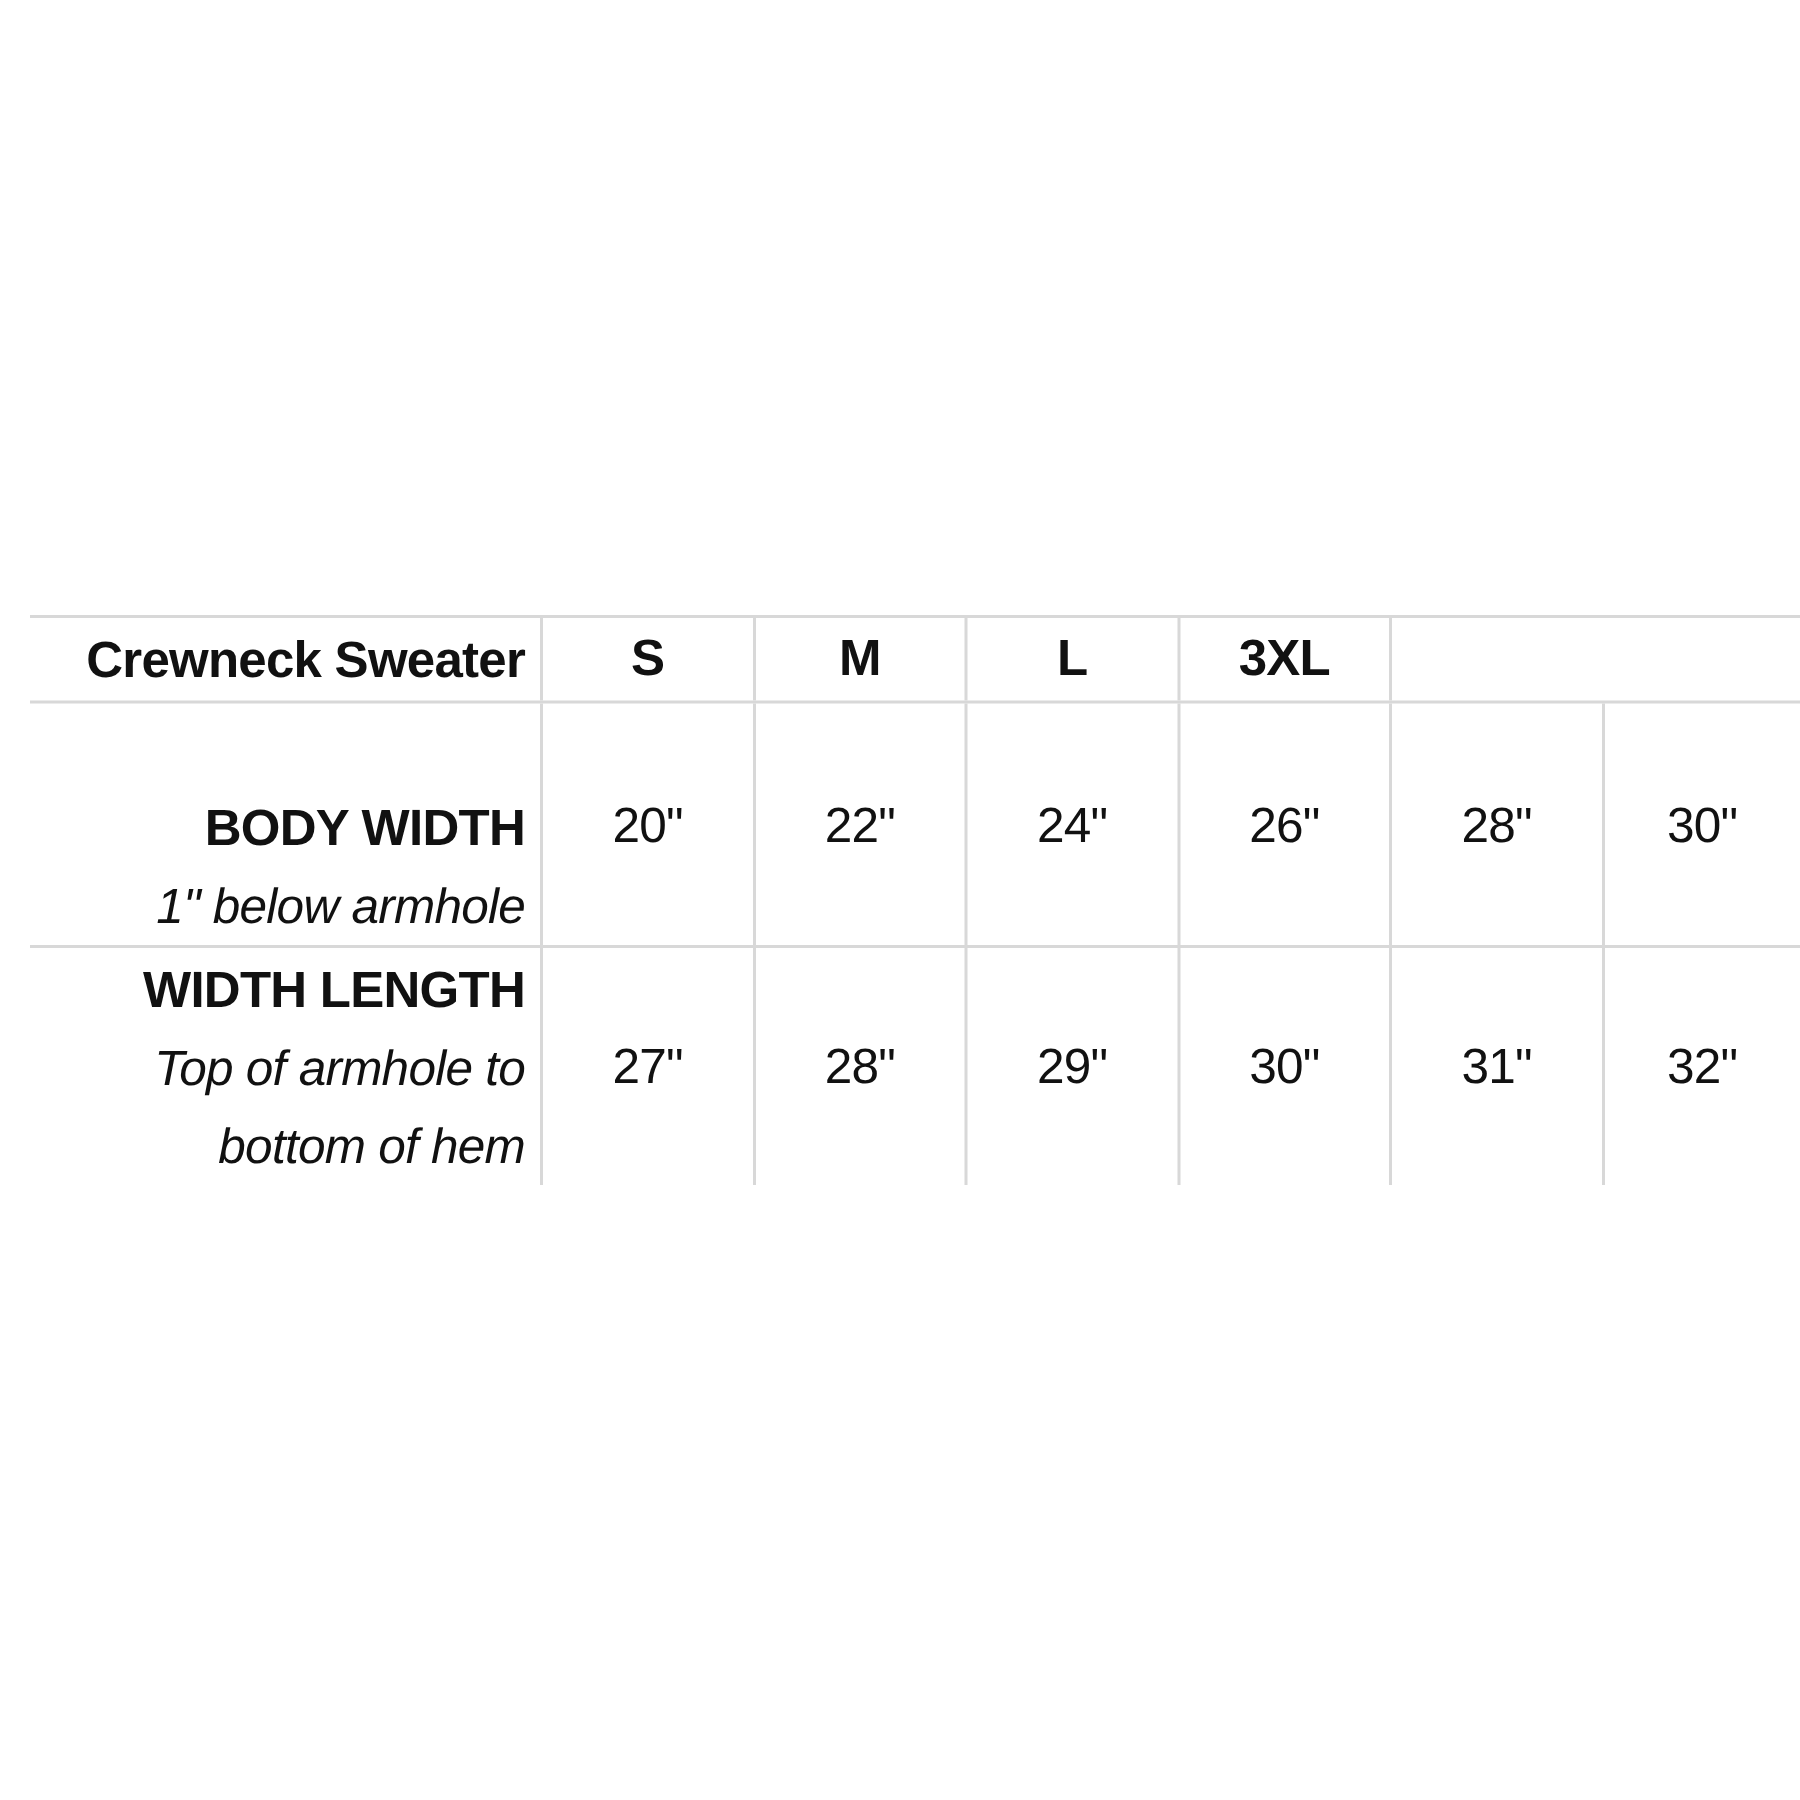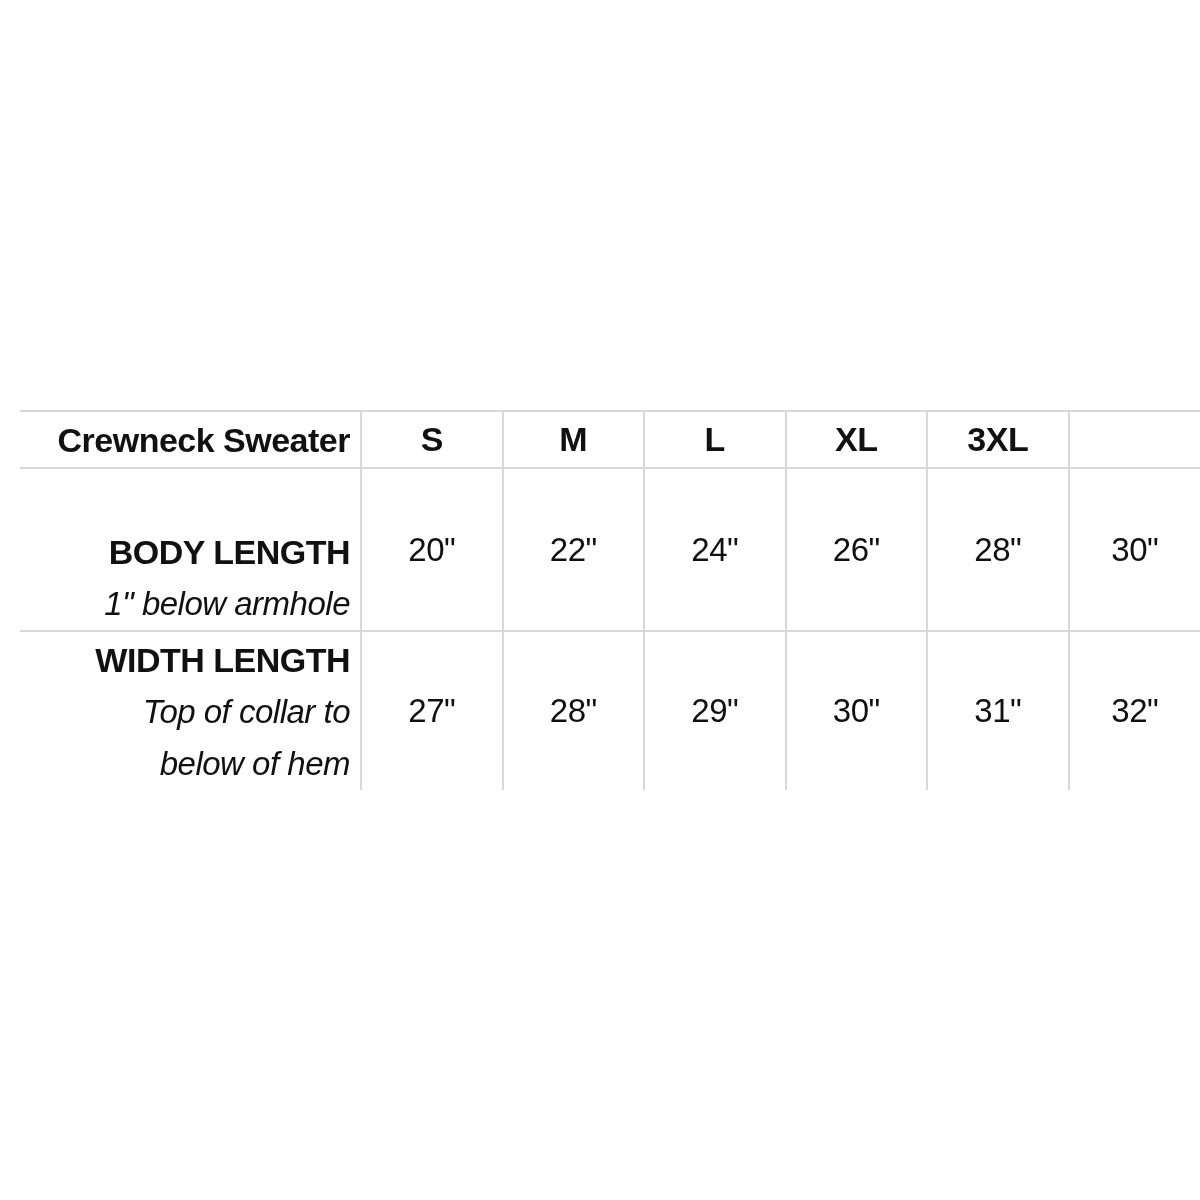--- a/index.html
+++ b/index.html
@@ -47,42 +47,41 @@
 </head>
 <body>
 
 <div class="size-table">
 
   <div class="trow header">
     <div class="cell label bold-t">Crewneck Sweater</div>
     <div class="cell size-h">S</div>
     <div class="cell size-h">M</div>
     <div class="cell size-h">L</div>
-    <div class="cell size-h">XL</div>
     <div class="cell size-h">3XL</div>
   </div>
 
   <div class="trow body-1">
     <div class="cell label">
-      <div class="bold-t">BODY LENGTH</div>
+      <div class="bold-t">BODY WIDTH</div>
       <div class="italic-t">1" below armhole</div>
     </div>
     <div class="cell value-t">20"</div>
     <div class="cell value-t">22"</div>
     <div class="cell value-t">24"</div>
     <div class="cell value-t">26"</div>
     <div class="cell value-t">28"</div>
     <div class="cell value-t">30"</div>
   </div>
 
   <div class="trow body-2">
     <div class="cell label">
       <div class="bold-t">WIDTH LENGTH</div>
-      <div class="italic-t">Top of collar to</div>
-      <div class="italic-t">below of hem</div>
+      <div class="italic-t">Top of armhole to</div>
+      <div class="italic-t">bottom of hem</div>
     </div>
     <div class="cell value-t">27"</div>
     <div class="cell value-t">28"</div>
     <div class="cell value-t">29"</div>
     <div class="cell value-t">30"</div>
     <div class="cell value-t">31"</div>
     <div class="cell value-t">32"</div>
   </div>
 
 </div>

